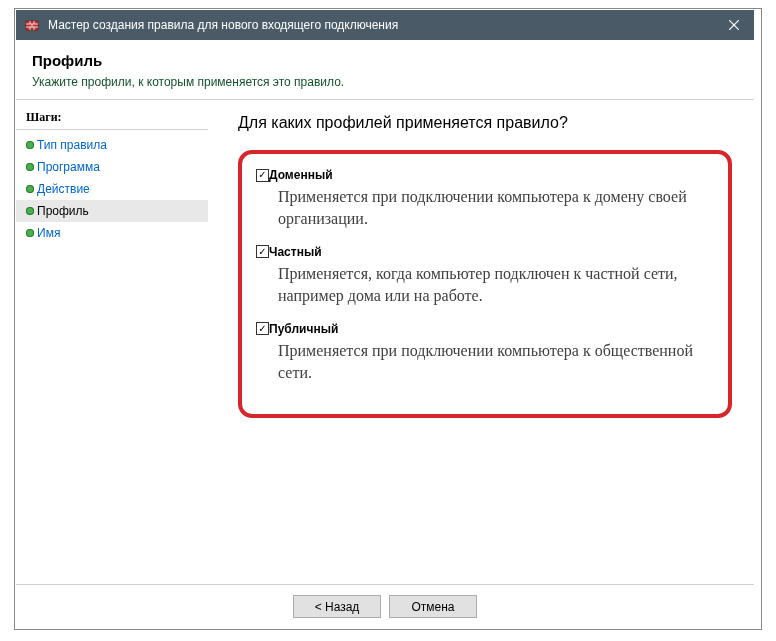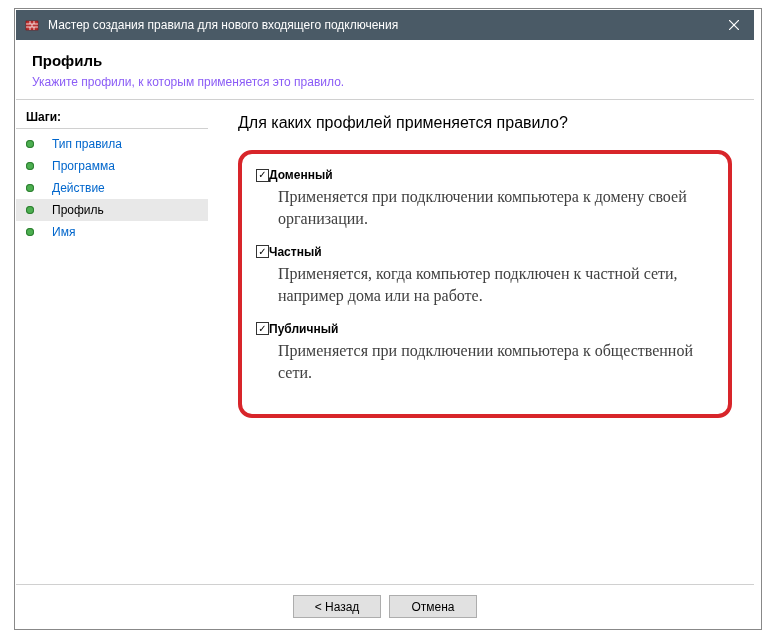--- a/index.html
+++ b/index.html
@@ -47,41 +47,42 @@
 }
 .client {
   flex: 1; background: #fff;
   display: flex; flex-direction: column;
   position: relative;
 }
 .header {
   padding: 12px 16px 10px 16px;
 }
 .header h1 { font-size: 15px; font-weight: bold; margin-bottom: 6px; }
-.header p { font-size: 12px; color: #8b5cf6; }
+.header p { font-size: 12px; color: #14532d; }
 .divider { height: 1px; background: #d0d0d0; }
 .body {
   flex: 1; display: flex;
 }
 .steps-col {
   width: 192px;
   padding: 8px 0 0 0;
 }
 .steps-header {
   font-weight: bold;
   font-size: 12px;
   padding: 2px 10px 4px 10px;
   border-bottom: 1px solid #d0d0d0;
   margin-bottom: 4px;
+  font-family: Liberation Serif, serif;
 }
 .step {
   display: flex; align-items: center;
   padding: 4px 10px;
   cursor: default;
-  gap: 18px;
+  gap: 3px;
 }
 .step.current { background: #e8e8e8; }
 .step .bullet {
   width: 8px; height: 8px;
   border-radius: 50%;
   background: #4caf50;
   box-shadow: 0 0 0 1px #2e7d32 inset;
   flex-shrink: 0;
 }
 .step .label { color: #0066cc; font-size: 12px; }

